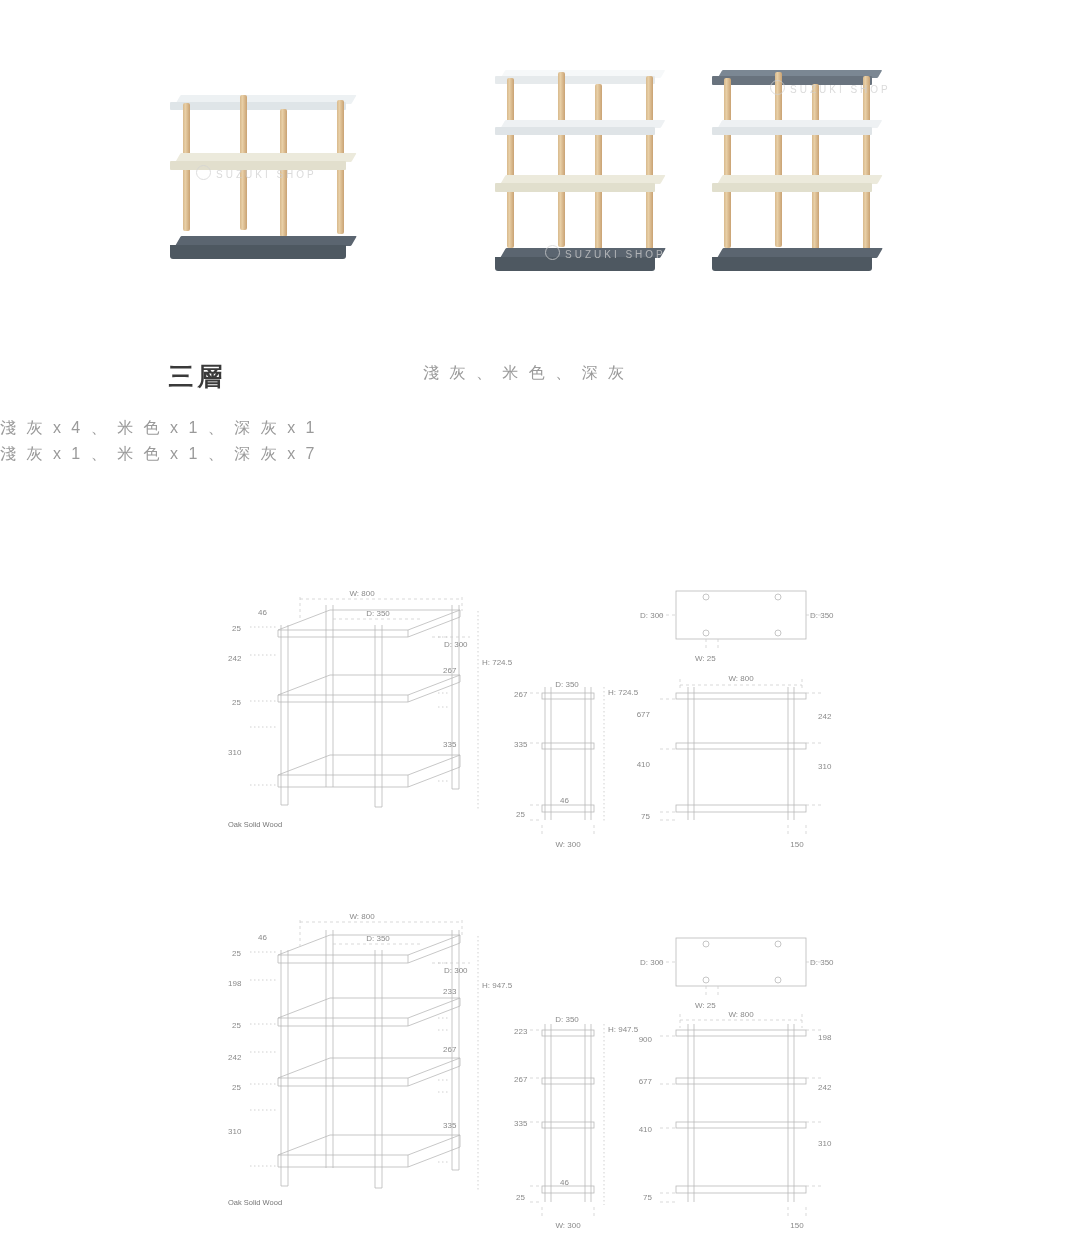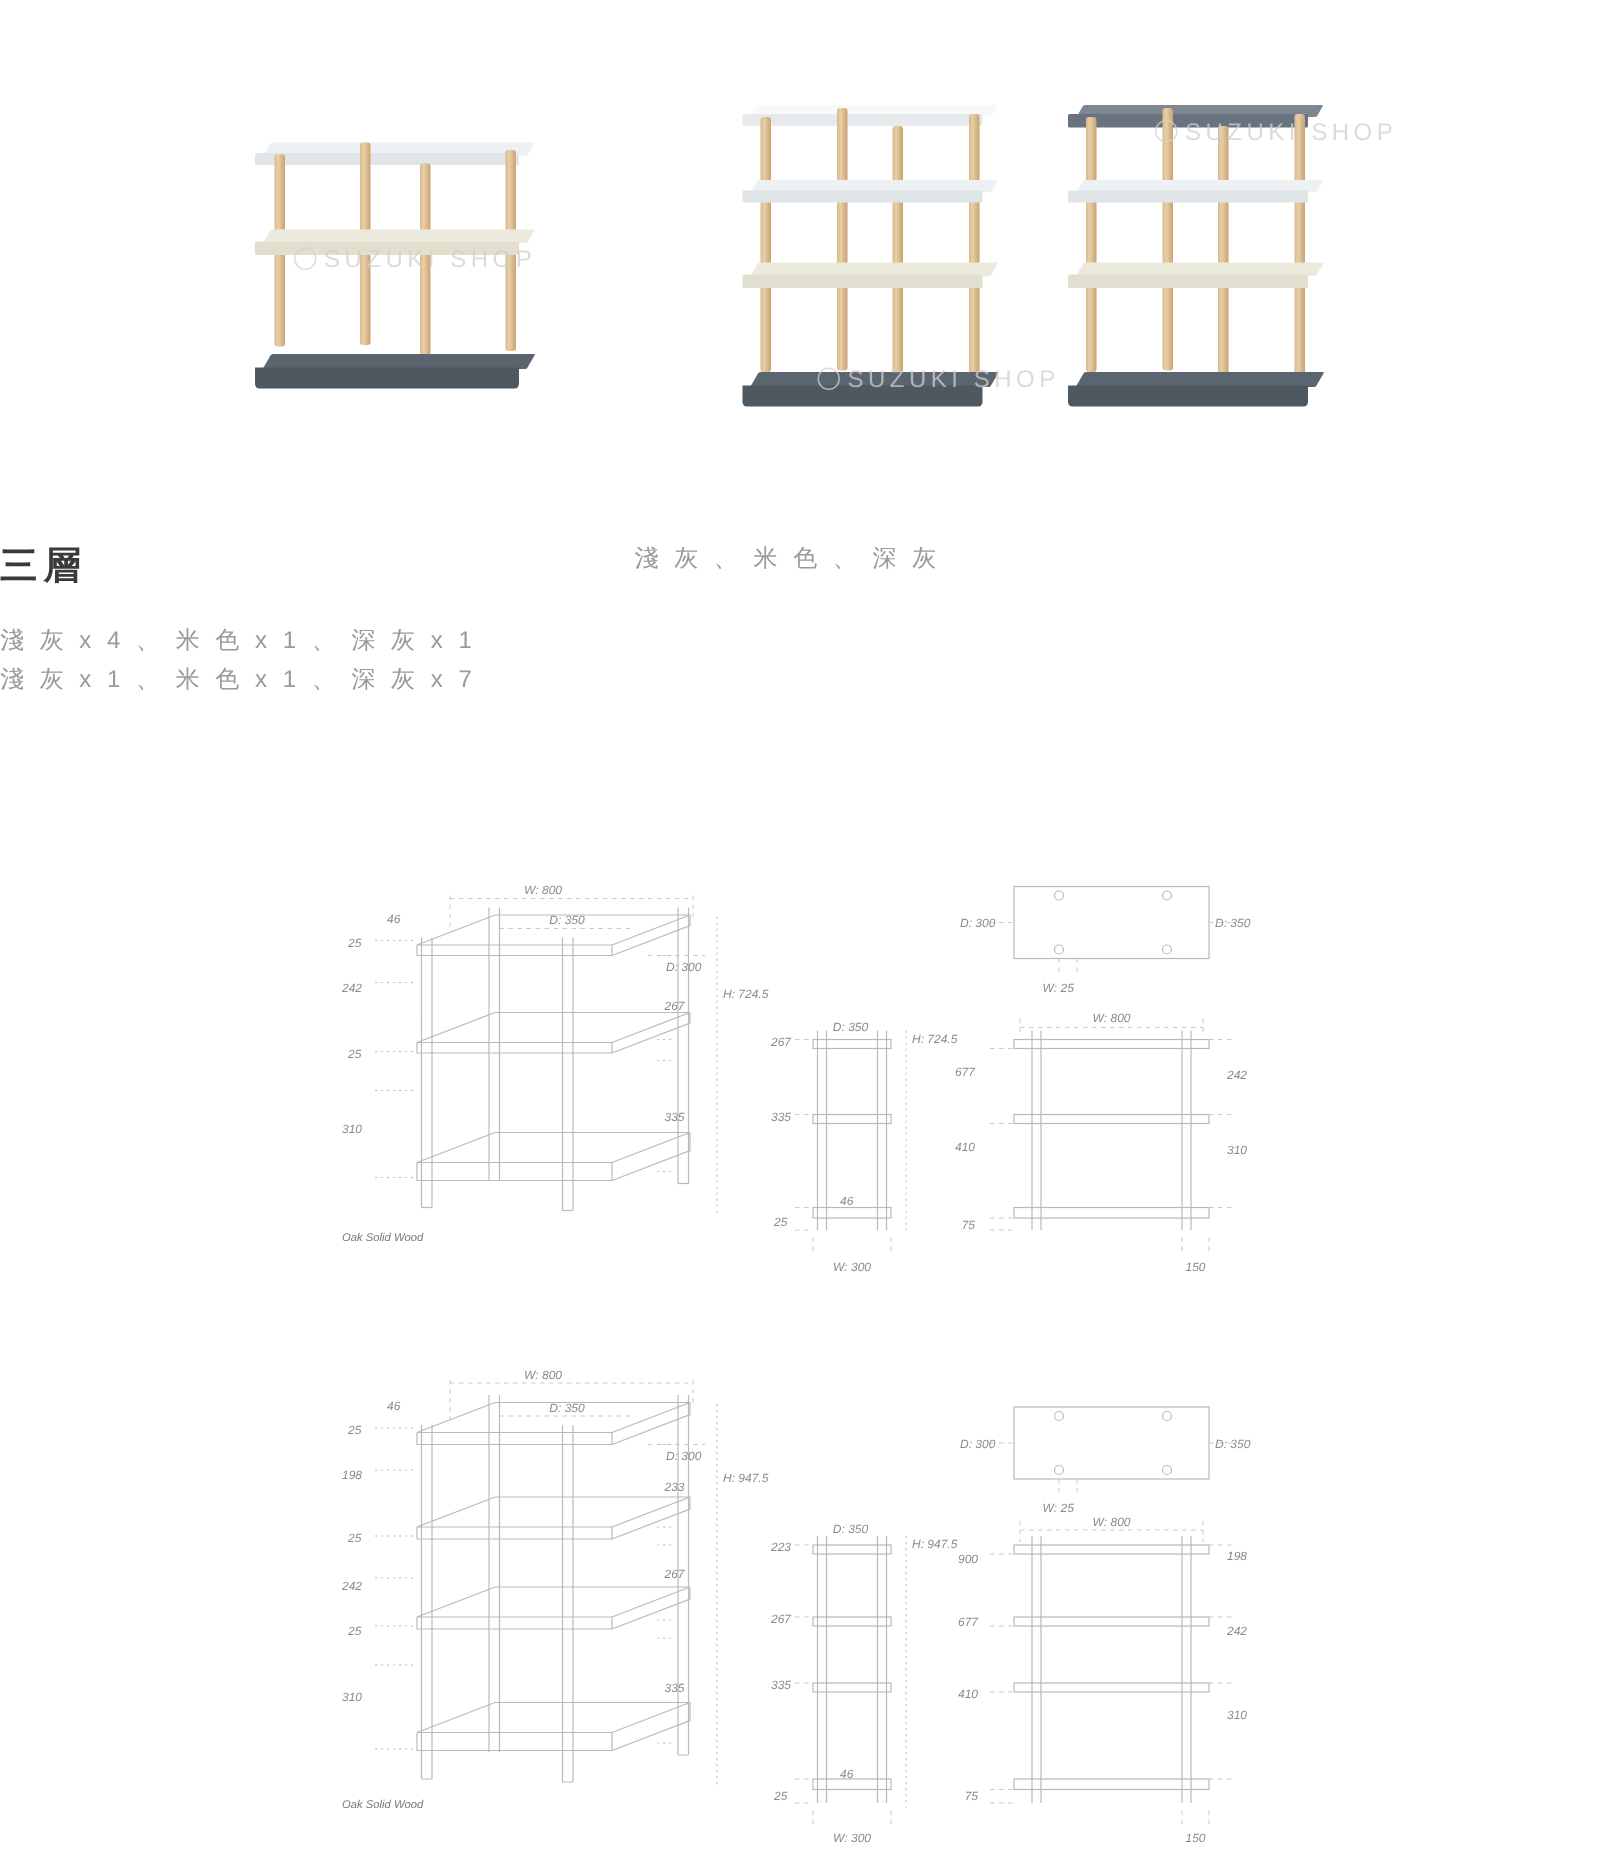--- a/index.html
+++ b/index.html
@@ -4,31 +4,31 @@
 <style>
   html,body{margin:0;padding:0;background:#fff;}
   body{width:1065px;height:1250px;font-family:"Liberation Sans",sans-serif;color:#444;position:relative;overflow:hidden;}
   .stage{position:absolute;inset:0;}
 
   
   .photo-area{position:absolute;left:0;top:0;width:1065px;height:340px;}
   .unit{position:absolute;}
   .board{position:absolute;border-radius:1px;}
   .post{position:absolute;background:linear-gradient(90deg,#d8b98c,#e8cfa6 35%,#c9a273);border-radius:2px;}
-  .wm{position:absolute;color:#cfcfcf;font-size:16px;letter-spacing:3px;opacity:.75;}
+  .wm{position:absolute;color:#cfcfcf;font-size:10px;letter-spacing:3px;opacity:.75;}
   .wm .ring{display:inline-block;width:13px;height:13px;border:1px solid #d2d2d2;border-radius:50%;margin-right:5px;vertical-align:-2px;}
 
   
   .spec{position:absolute;left:0;top:360px;width:1065px;}
   .spec-row{display:flex;align-items:flex-start;margin-bottom:14px;}
-  .spec-label{width:395px;text-align:left;padding-right:28px;font-size:25px;font-weight:bold;color:#3a3a3a;letter-spacing:4px;}
+  .spec-label{width:395px;text-align:center;padding-right:28px;font-size:25px;font-weight:bold;color:#3a3a3a;letter-spacing:4px;}
   .spec-val{font-size:16px;color:#9a9a9a;letter-spacing:3px;line-height:26px;}
 
   
-  .tech{position:absolute;left:0;width:1065px;font-style:italic;}
+  .tech{position:absolute;left:0;width:1065px;}
   .tech svg{display:block;}
   .cap{font-size:7.5px;fill:#777;font-family:"Liberation Sans",sans-serif;}
   .dimtxt{font-size:8px;fill:#8a8a8a;font-family:"Liberation Sans",sans-serif;}
   .ln{stroke:#b9b9b9;stroke-width:.8;fill:none;}
   .dash{stroke:#c9c9c9;stroke-width:.7;fill:none;stroke-dasharray:3 3;}
   .dot{stroke:#bdbdbd;stroke-width:.7;fill:none;stroke-dasharray:1.5 2.5;}
   .fillw{fill:#ffffff;}
 </style>
 </head>
 <body>

